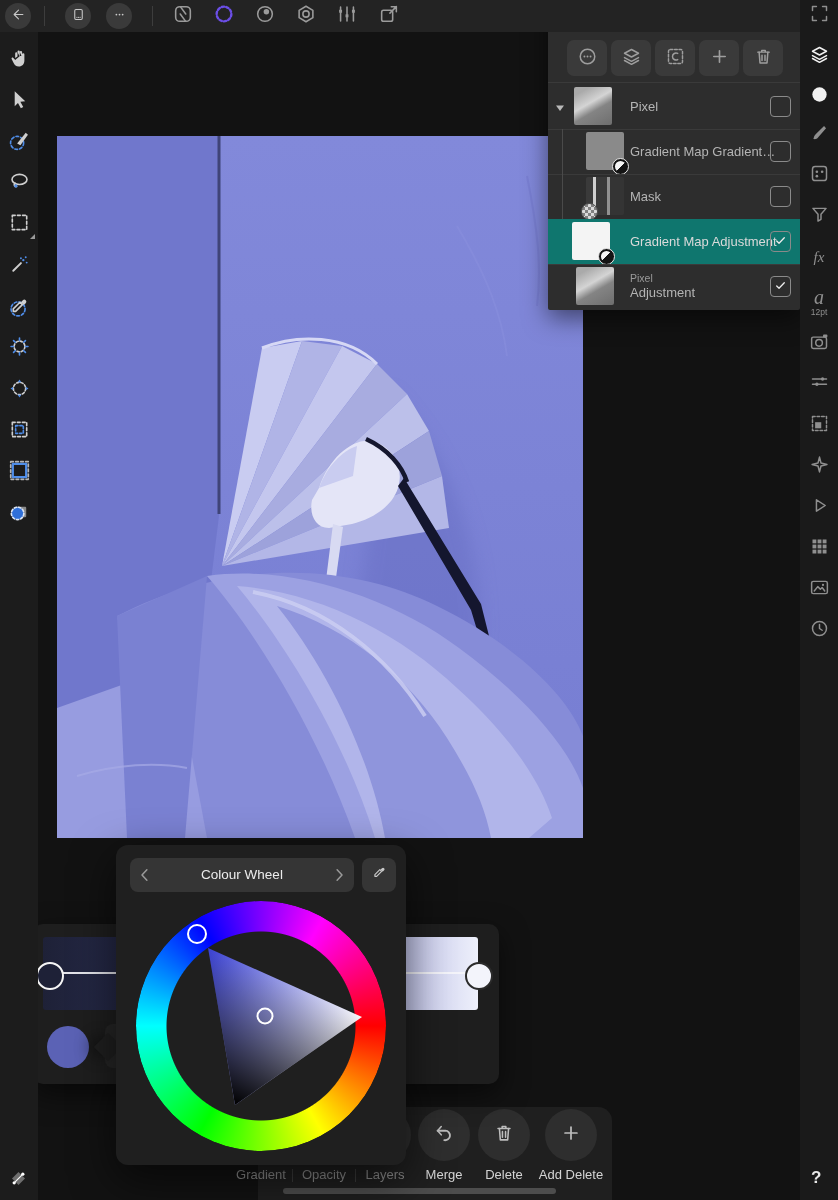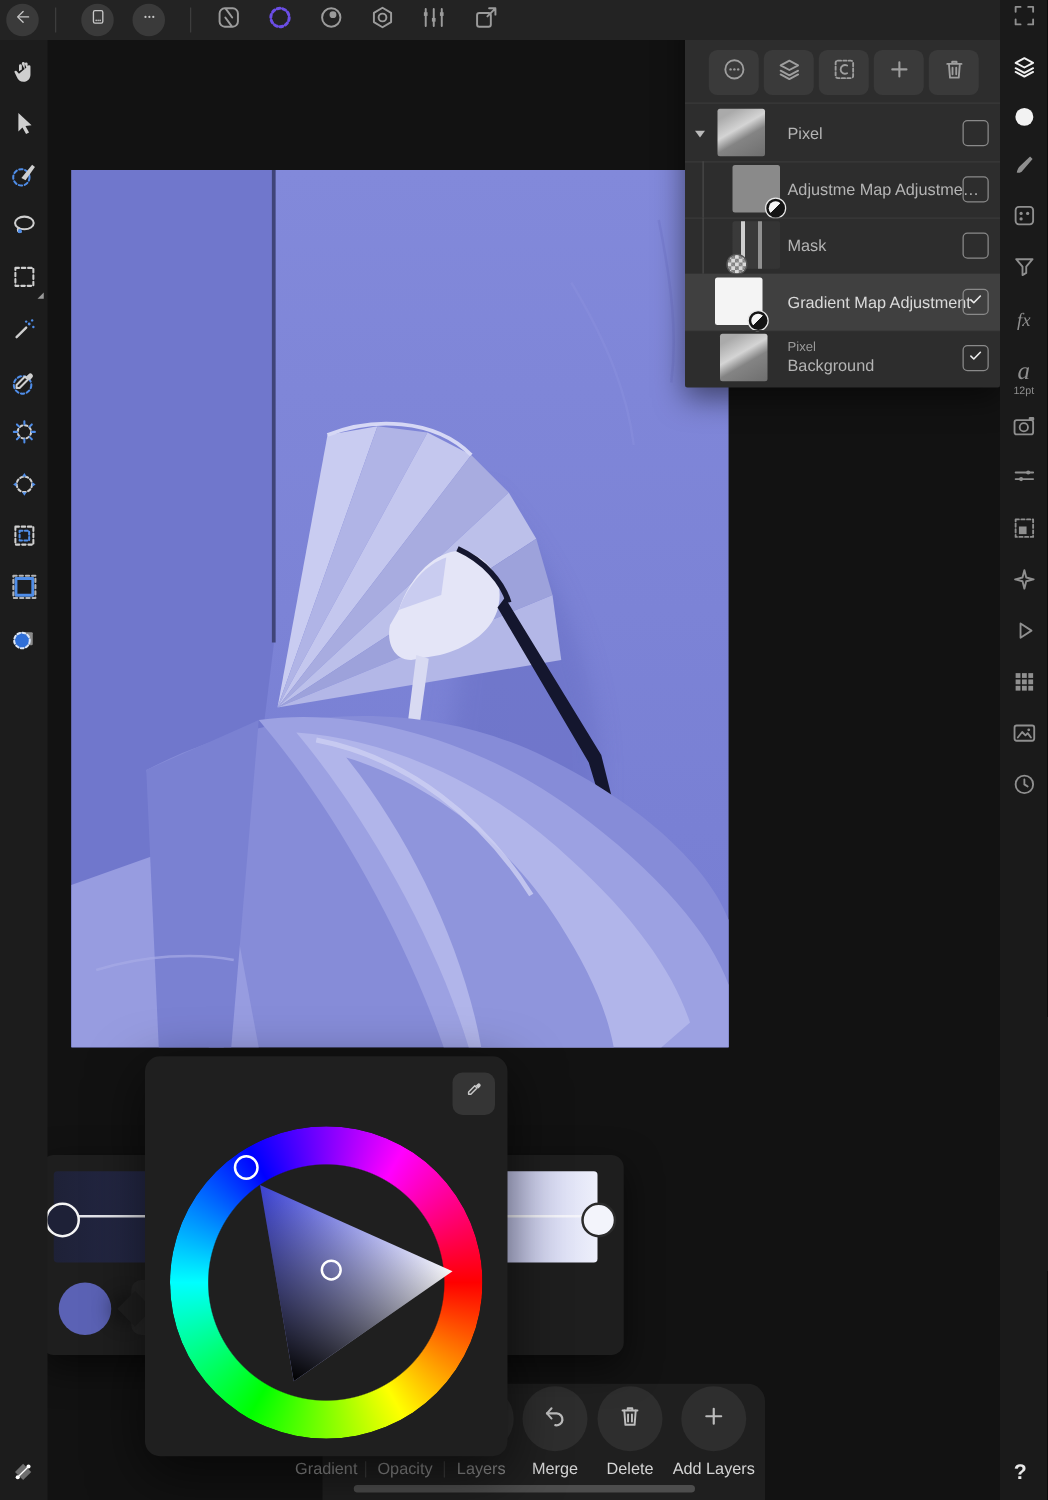--- a/index.html
+++ b/index.html
@@ -41,21 +41,21 @@
   #layers .title{position:absolute;left:12px;top:8px;font-size:14.5px;color:#dcdcdc;}
   .hbtn{position:absolute;top:5px;width:24px;height:22px;border:1.2px solid #8f8f8f;border-radius:4px;
         color:#9d9d9d;display:flex;align-items:center;justify-content:center;}
   .hbtn svg{width:14px;height:14px;}
   .hbtn.pinned{border-color:#ececec;color:#f0f0f0;}
   .abtn{position:absolute;top:40px;width:40px;height:36px;background:#3a3a3a;border-radius:7px;
         color:#9e9e9e;display:flex;align-items:center;justify-content:center;}
   .abtn svg{width:21px;height:21px;}
   #layers .rowsep{position:absolute;left:0;width:100%;height:1px;background:#3a3a3a;}
   .lrow{position:absolute;left:0;width:100%;height:45px;}
-  .lrow.sel{background:#404040;}
+  .lrow.sel{background:#0f766e;}
   .lrow .disc{position:absolute;left:6px;top:16px;width:12px;height:12px;color:#b9b9b9;}
   .lrow .indent{position:absolute;left:14px;top:0;width:1px;height:100%;background:#4a4a4a;}
   .thumb{position:absolute;top:3px;width:38px;height:38px;border-radius:2px;}
   .badge{position:absolute;width:15px;height:15px;border-radius:50%;background:#141414;
          border:1.5px solid #e8e8e8;right:-5px;bottom:-5px;overflow:hidden;}
   .badge i{position:absolute;inset:2px;border-radius:50%;background:linear-gradient(135deg,#f5f5f5 50%,#141414 50%);}
   .badge.checker{left:-5px;right:auto;border-color:#555;
      background-image:linear-gradient(45deg,#808080 25%,transparent 25%,transparent 75%,#808080 75%),
                       linear-gradient(45deg,#808080 25%,#d9d9d9 25%,#d9d9d9 75%,#808080 75%);
      background-size:6px 6px;background-position:0 0,3px 3px;}
@@ -438,21 +438,21 @@
           <div class="cbx"></div>
           <div class="rowsep" style="bottom:-1px;top:auto"></div>
         </div>
         <div class="lrow " style="top:129px">
           <div class="indent"></div>
           <div class="thumb" style="left:38px;background:#8a8a8a;">
             <div class="badge">
               <i></i>
             </div>
           </div>
-          <div class="lname" style="top:15px">Adjustme Map Adjustme…</div>
+          <div class="lname" style="top:15px">Gradient Map Gradient…</div>
           <div class="cbx"></div>
           <div class="rowsep" style="bottom:-1px;top:auto"></div>
         </div>
         <div class="lrow " style="top:174px">
           <div class="indent"></div>
           <div class="thumb" style="left:38px;background:linear-gradient(90deg,#3a3a3a 0 18%,#cfcfcf 18% 27%,#3a3a3a 27% 54%,#919191 54% 62%,#343434 62% 100%);">
             <div class="badge checker"></div>
           </div>
           <div class="lname" style="top:15px">Mask</div>
           <div class="cbx"></div>
@@ -468,21 +468,21 @@
           <div class="cbx">
             <span><svg viewBox="0 0 24 24" fill="none" stroke="currentColor" stroke-width="1.7" stroke-linecap="round" stroke-linejoin="round">
                 <path d="M5 12.8l4.3 4.2L19 7" stroke-width="2.4"></path>
               </svg></span>
           </div>
           <div class="rowsep" style="bottom:-1px;top:auto"></div>
         </div>
         <div class="lrow " style="top:264px">
           <div class="thumb" style="left:28px;background:linear-gradient(150deg,#aaa 15%,#d4d4d4 42%,#848484 60%,#6e6e6e 100%);"></div>
           <div class="lsub" style="top:8px">Pixel</div>
-          <div class="lname" style="top:21px">Background</div>
+          <div class="lname" style="top:21px">Adjustment</div>
           <div class="cbx">
             <span><svg viewBox="0 0 24 24" fill="none" stroke="currentColor" stroke-width="1.7" stroke-linecap="round" stroke-linejoin="round">
                 <path d="M5 12.8l4.3 4.2L19 7" stroke-width="2.4"></path>
               </svg></span>
           </div>
         </div>
       </div>
   <div class="hbtn" style="left:198px">
         <span><svg viewBox="0 0 24 24" fill="none" stroke="currentColor" stroke-width="1.7" stroke-linecap="round" stroke-linejoin="round">
             <rect x="4" y="4" width="16" height="16" rx="2"></rect>
@@ -563,28 +563,37 @@
             <path d="M7 7l1 12.5h8L17 7"></path>
             <path d="M10.3 10.5v6M13.7 10.5v6"></path>
           </svg></span>
       </div>
       <div class="blab abs " style="left:504px">Delete</div>
       <div class="bcirc abs" style="left:545px">
         <span><svg viewBox="0 0 24 24" fill="none" stroke="currentColor" stroke-width="1.7" stroke-linecap="round" stroke-linejoin="round">
             <path d="M12 5.5v13M5.5 12h13" stroke-width="1.9"></path>
           </svg></span>
       </div>
-      <div class="blab abs " style="left:571px">Add Layers</div>
+      <div class="blab abs " style="left:571px">Add Delete</div>
       <div class="bsep abs" style="left:292px"></div>
       <div class="bsep abs" style="left:355px"></div>
     </div>
   <div id="homebar" class="abs"></div>
 
   <div id="ptail" class="abs"></div>
   <div id="popup" class="abs">
+    <div id="pseg">
+      <span class="chev l"><svg viewBox="0 0 24 24" fill="none" stroke="currentColor" stroke-width="1.7" stroke-linecap="round" stroke-linejoin="round">
+            <path d="M14.5 5l-6.5 7 6.5 7" stroke-width="2"></path>
+          </svg></span>
+      <div class="tt">Colour Wheel</div>
+      <span class="chev r"><svg viewBox="0 0 24 24" fill="none" stroke="currentColor" stroke-width="1.7" stroke-linecap="round" stroke-linejoin="round">
+            <path d="M9.5 5l6.5 7-6.5 7" stroke-width="2"></path>
+          </svg></span>
+    </div>
     <div id="pdrop">
         <span><svg viewBox="0 0 24 24" fill="none" stroke="currentColor" stroke-width="1.7" stroke-linecap="round" stroke-linejoin="round">
             <path d="M15 9l-7 7H5.5v-2.5l7-7z"></path>
             <path d="M15.5 4.5a2.1 2.1 0 0 1 3 3l-2 2-3-3z" fill="currentColor" stroke="none"></path>
           </svg></span>
       </div>
     <div id="ring"></div>
     <svg id="trisvg" viewBox="0 0 290 320">
       <defs>
         <linearGradient id="tg1" gradientUnits="userSpaceOnUse" x1="246" y1="172" x2="92" y2="103">

